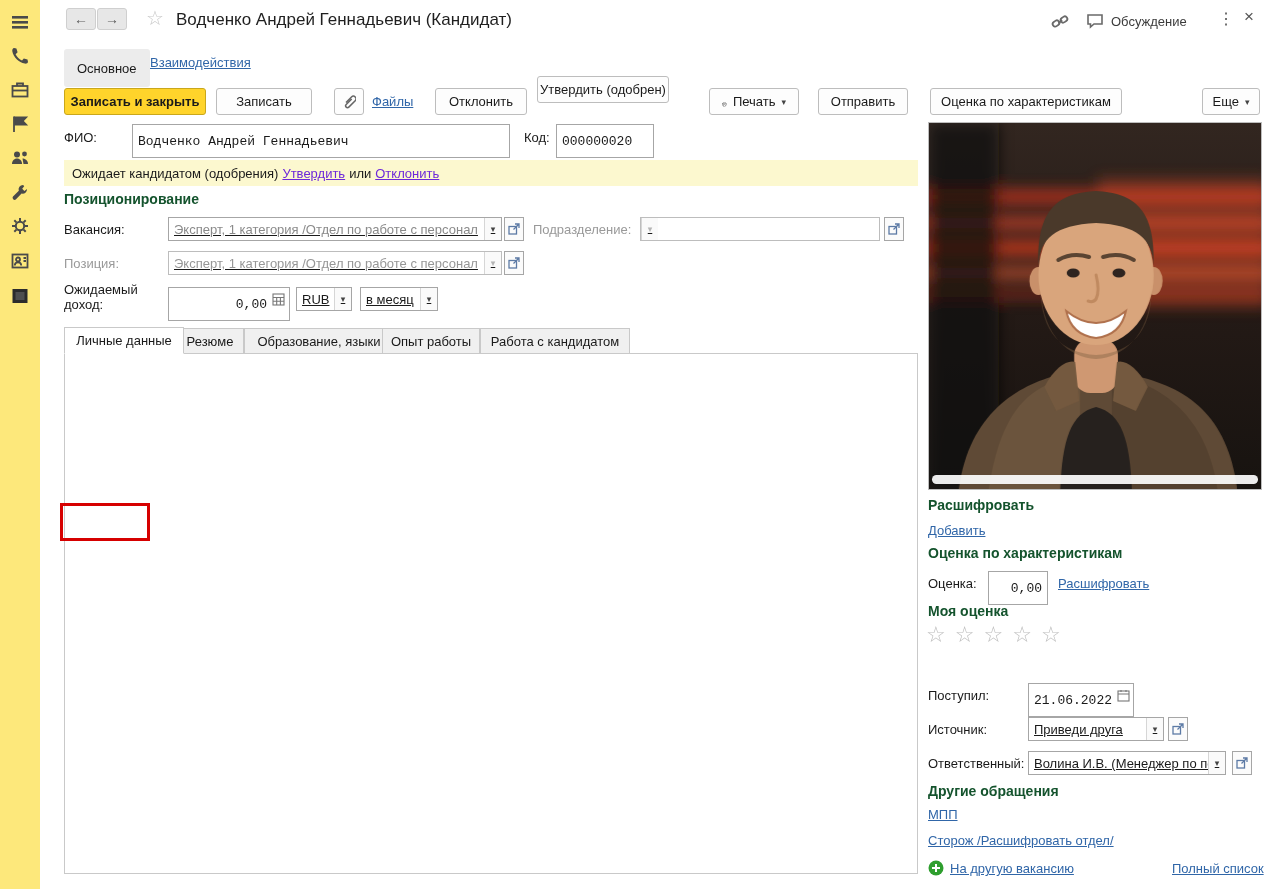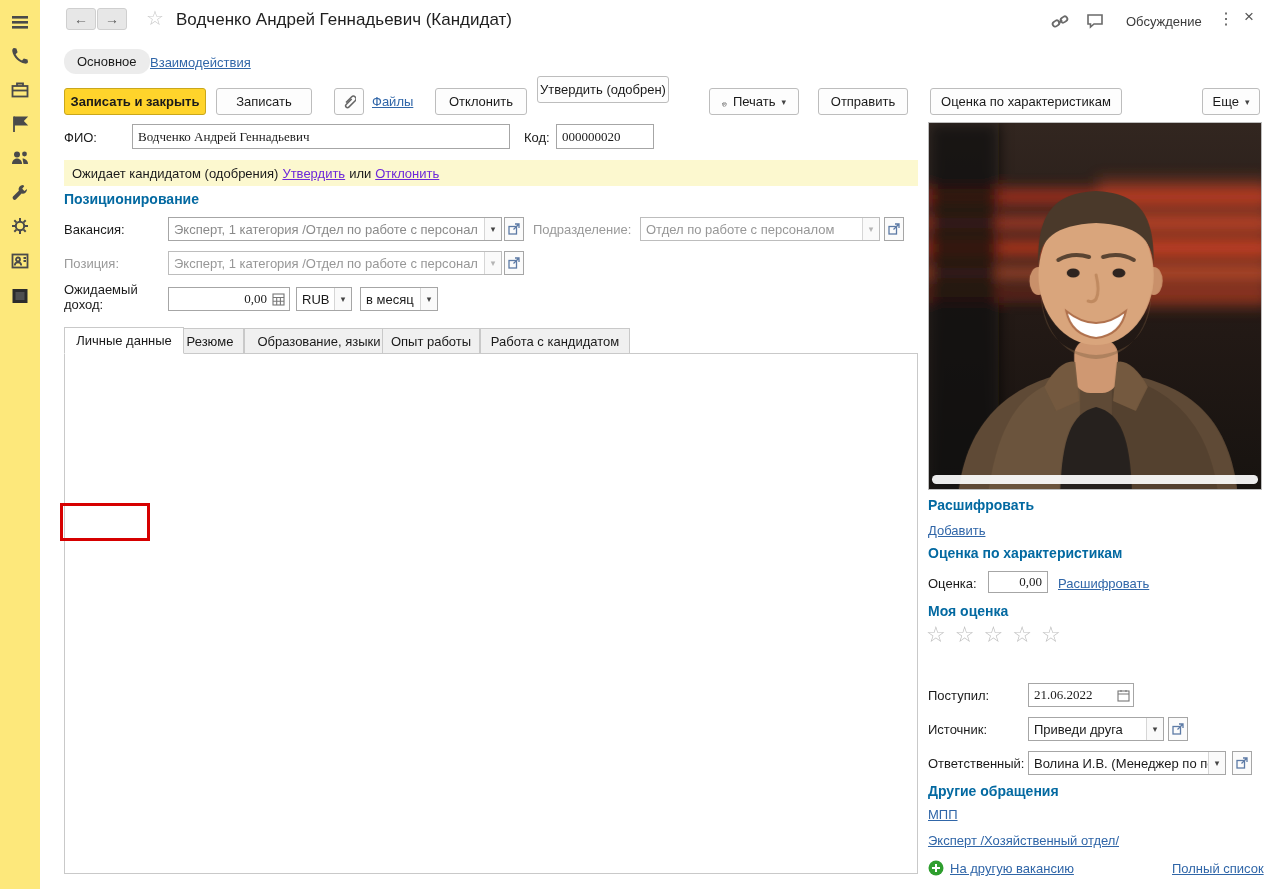--- a/index.html
+++ b/index.html
@@ -5,48 +5,48 @@
   html,body{margin:0;padding:0;background:#fff;font-family:"Liberation Sans",sans-serif;}
   #app{position:relative;width:1280px;height:889px;background:#fff;overflow:hidden;font-size:13px;color:#1a1a1a;}
   
   .sidebar{position:absolute;left:0;top:0;width:40px;height:889px;background:#fde87b;}
   .side-ic{position:absolute;left:10px;width:20px;height:20px;cursor:pointer;}
   
   .lbl{position:absolute;white-space:nowrap;color:#1a1a1a;}
   .lbl.dis{color:#999;}
   .lbl.wrap{white-space:normal;line-height:15px;}
   .inp{position:absolute;height:24px;border:1px solid #a6a6a6;background:#fff;box-sizing:border-box;
-       font-family:Liberation Serif, serif;font-size:13px;padding:7px 5px;color:#1a1a1a;}
+       font-family:Liberation Mono, monospace;font-size:13px;padding:16px 5px;color:#1a1a1a;}
   .inp.num{text-align:right;padding-right:22px;}
   .combo{position:absolute;height:24px;border:1px solid #a6a6a6;background:#fff;box-sizing:border-box;
-       display:flex;align-items:stretch;cursor:pointer;}
+       display:flex;align-items:stretch;cursor:pointer;text-decoration:underline;}
   .combo .txt{flex:1;display:flex;align-items:center;padding:0 5px;overflow:hidden;white-space:nowrap;}
   .combo .arr{width:16px;display:flex;align-items:center;justify-content:center;font-size:9px;color:#444;
        border-left:1px solid #d6d6d6;background:#fafafa;}
   .combo.dis{border-color:#bdbdbd;}
   .combo.dis .txt{color:#979797;}
   .combo.dis .arr{color:#b5b5b5;}
   .gray-val .txt{color:#8a8a8a;}
   .open-btn{position:absolute;width:20px;height:24px;border:1px solid #a6a6a6;background:#fbfbfb;
        box-sizing:border-box;display:flex;align-items:center;justify-content:center;cursor:pointer;}
   .sq-btn{position:absolute;width:28px;height:24px;border:1px solid #a6a6a6;background:#fdfdfd;border-radius:2px;
        box-sizing:border-box;display:flex;align-items:center;justify-content:center;cursor:pointer;}
   .btn{position:absolute;height:27px;border:1px solid #bdbdbd;background:#fdfdfd;border-radius:3px;
        box-sizing:border-box;display:flex;align-items:center;justify-content:center;padding:0 12px;
        font-size:13px;cursor:pointer;white-space:nowrap;gap:6px;}
   .btn.primary{background:#ffd42b;border-color:#c9a71c;font-weight:bold;}
   .link{position:absolute;color:#3066a8;text-decoration:underline;white-space:nowrap;cursor:pointer;}
-  .green-h{position:absolute;color:#0369a1;font-size:14px;font-weight:bold;white-space:nowrap;}
+  .green-h{position:absolute;color:#14532d;font-size:14px;font-weight:bold;white-space:nowrap;}
   .arrglyph{font-size:9px;color:#444;}
   
   .hbtn{position:absolute;width:30px;height:22px;background:#e7e7e7;border:1px solid #cfcfcf;border-radius:3px;
        box-sizing:border-box;display:flex;align-items:center;justify-content:center;color:#5c5c5c;font-size:14px;cursor:pointer;}
   .title{position:absolute;font-size:17px;color:#1f1f1f;white-space:nowrap;}
-  .nav-tab{position:absolute;height:25px;display:flex;align-items:center;padding:0 13px;background:#ececec;
-       border-radius:12px;cursor:pointer;}
+  .nav-tab{position:absolute;height:38px;display:flex;align-items:center;padding:0 13px;background:#ececec;
+       border-radius:3px;cursor:pointer;}
   
   .statusbar{position:absolute;left:64px;top:160px;width:854px;height:26px;background:#fcf8cf;
        display:flex;align-items:center;gap:4px;padding-left:8px;box-sizing:border-box;}
   .statusbar a{color:#6d28d9;text-decoration:underline;cursor:pointer;}
   
   .tab{position:absolute;top:328px;height:26px;box-sizing:border-box;border:1px solid #c9c9c9;background:#f0f0f0;
        display:flex;align-items:center;justify-content:center;cursor:pointer;z-index:1;}
   .tab.active{top:327px;height:27px;background:#fff;border-bottom:1px solid #fff;z-index:3;}
   .panel{position:absolute;left:64px;top:353px;width:854px;height:521px;border:1px solid #c9c9c9;
        box-sizing:border-box;background:#fff;z-index:2;}
@@ -146,21 +146,21 @@
 
     <div style="position:absolute;left:1050px;top:12px;width:20px;height:20px;cursor:pointer">
       <svg viewBox="0 0 20 20">
           <g fill="none" stroke="#6a6a6a" stroke-width="1.8">
             <path d="M8.5 11.5 L12 8"></path>
             <rect x="2.5" y="9" width="7" height="5" rx="2.5" transform="rotate(-35 6 11.5)"></rect>
             <rect x="10.5" y="5" width="7" height="5" rx="2.5" transform="rotate(-35 14 7.5)"></rect>
           </g>
         </svg>
     </div>
-    <div style="position:absolute;left:1086px;top:13px;display:flex;align-items:center;gap:22px;cursor:pointer">
+    <div style="position:absolute;left:1086px;top:13px;display:flex;align-items:center;gap:7px;cursor:pointer">
       <span style="width:18px;height:16px;display:inline-block">
         <svg viewBox="0 0 18 16">
             <path d="M2 2 h14 v9 h-8 l-3.5 3 v-3 H2 Z" fill="none" stroke="#6a6a6a" stroke-width="1.6"></path>
           </svg>
       </span>
       <span style="color:#3b3b3b">Обсуждение</span>
     </div>
     <div style="position:absolute;left:1218px;top:9px;font-size:16px;color:#555;cursor:pointer">⋮</div>
     <div style="position:absolute;left:1244px;top:7px;font-size:17px;color:#555;cursor:pointer">×</div>
   </div>
@@ -239,21 +239,20 @@
     <svg width="12" height="12" viewBox="0 0 12 12">
         <g fill="none" stroke="#5c7aa5" stroke-width="1.3">
           <rect x="1" y="3.5" width="7.5" height="7.5"></rect>
           <path d="M5.5 6.5 L11 1 M7 1 h4 v4"></path>
         </g>
       </svg>
   </div>
 
   <span class="lbl dis" style="left:533px;top:222px">Подразделение:</span>
   <div class="combo dis" style="left:640px;top:217px;width:240px">
-    <span class="txt">Отдел по работе с персоналом</span>
     <span class="arr">▾</span>
   </div>
   <div class="open-btn" style="left:884px;top:217px">
     <svg width="12" height="12" viewBox="0 0 12 12">
         <g fill="none" stroke="#5c7aa5" stroke-width="1.3">
           <rect x="1" y="3.5" width="7.5" height="7.5"></rect>
           <path d="M5.5 6.5 L11 1 M7 1 h4 v4"></path>
         </g>
       </svg>
   </div>
@@ -479,21 +478,21 @@
     <svg width="12" height="12" viewBox="0 0 12 12">
         <g fill="none" stroke="#5c7aa5" stroke-width="1.3">
           <rect x="1" y="3.5" width="7.5" height="7.5"></rect>
           <path d="M5.5 6.5 L11 1 M7 1 h4 v4"></path>
         </g>
       </svg>
   </div>
 
   <div class="green-h" style="left:928px;top:783px">Другие обращения</div>
   <a class="link" style="left:928px;top:807px">МПП</a>
-  <a class="link" style="left:928px;top:833px">Эксперт /Хозяйственный отдел/</a>
+  <a class="link" style="left:928px;top:833px">Сторож /Расшифровать отдел/</a>
 
   <span style="position:absolute;left:928px;top:860px;width:16px;height:16px;cursor:pointer">
     <svg viewBox="0 0 16 16">
         <circle cx="8" cy="8" r="7.5" fill="#2e9e2e"></circle>
         <path d="M8 4 v8 M4 8 h8" stroke="#fff" stroke-width="2"></path>
       </svg>
   </span>
   <a class="link" style="left:950px;top:861px">На другую вакансию</a>
   <a class="link" style="left:1172px;top:861px">Полный список</a>
 

